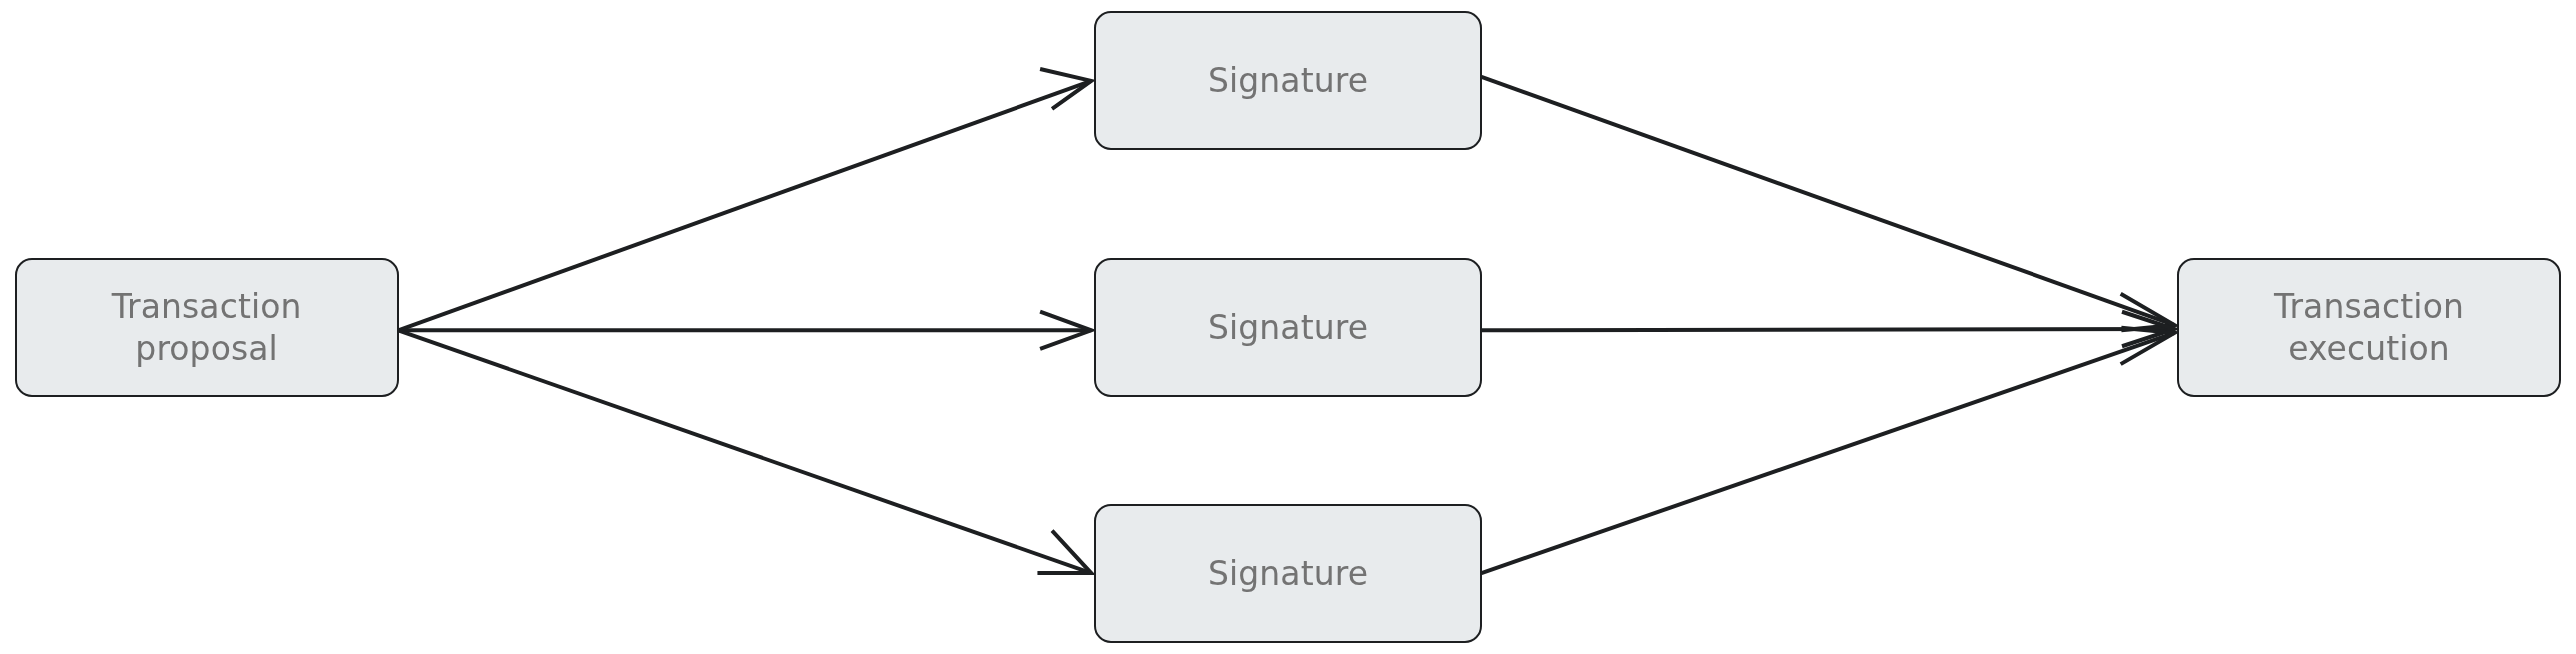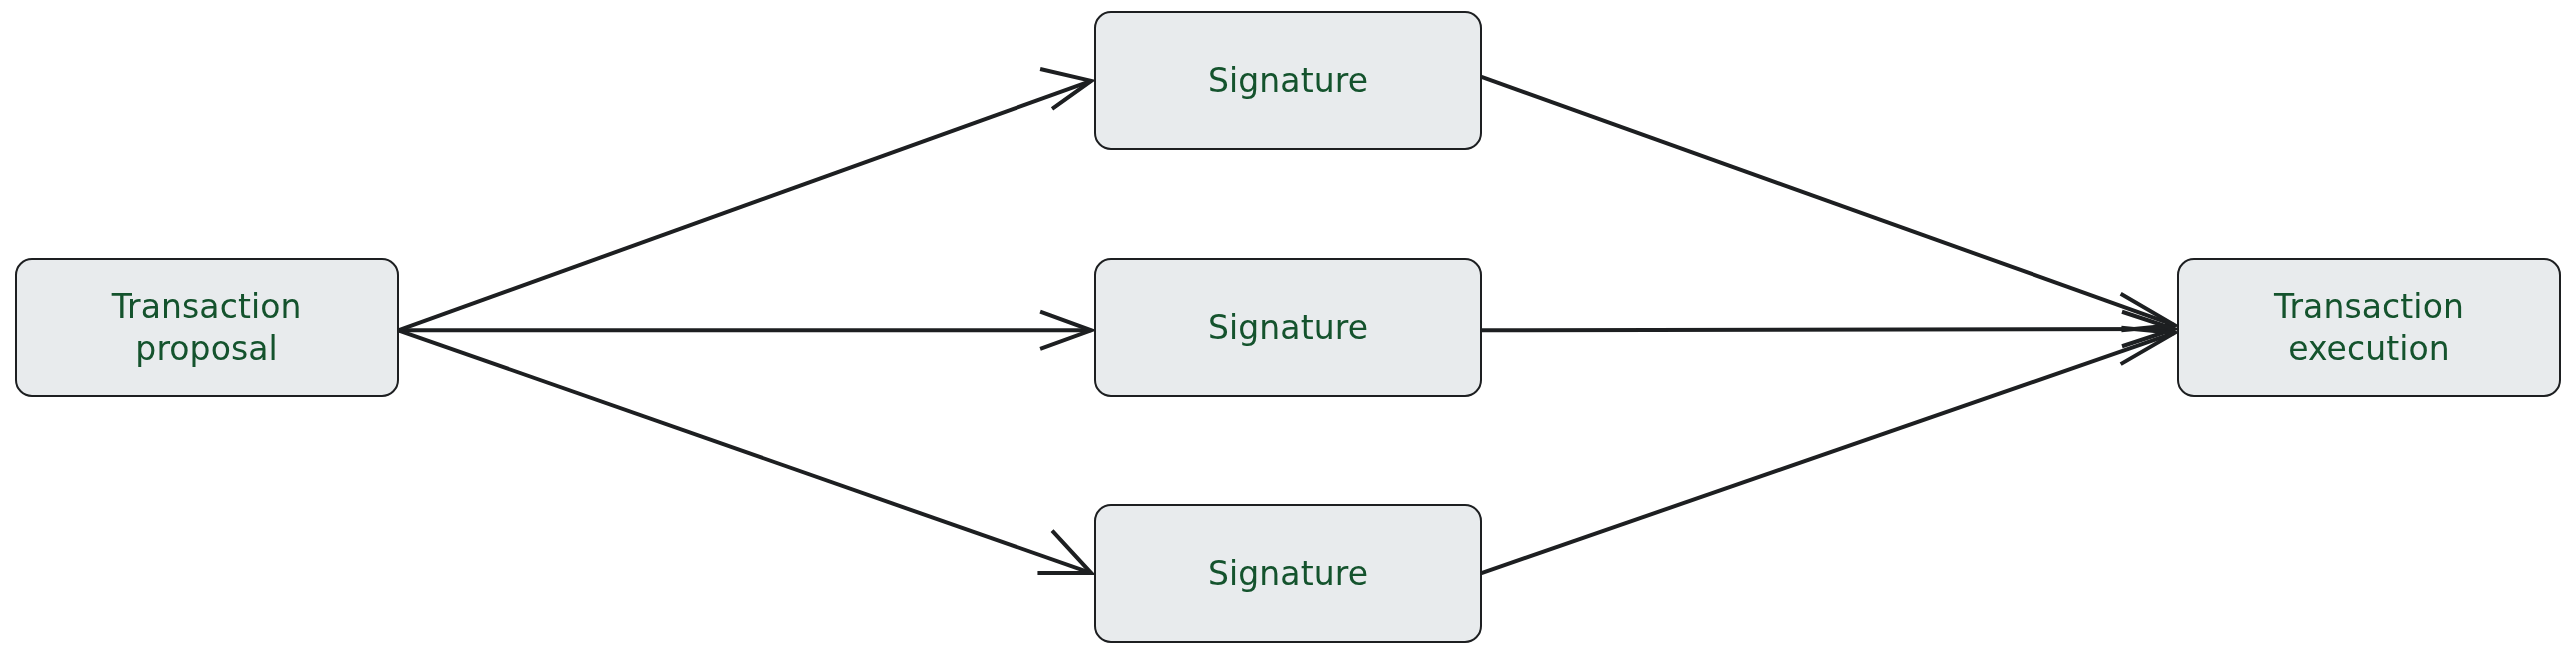--- a/index.html
+++ b/index.html
@@ -44,21 +44,21 @@
     background: #e8ebed;
     border: 2.7px solid #1d1f21;
     border-radius: 17px;
     display: flex;
     align-items: center;
     justify-content: center;
     text-align: center;
     z-index: 2;
   }
   .node-label {
-    color: #14532d;
+    color: #737373;
     font-size: 33px;
     line-height: 1.27;
     font-weight: 400;
     letter-spacing: 0.1px;
     white-space: pre-line;
     padding: 0 9.3px;
   }
 </style>
 </head>
 <body>

